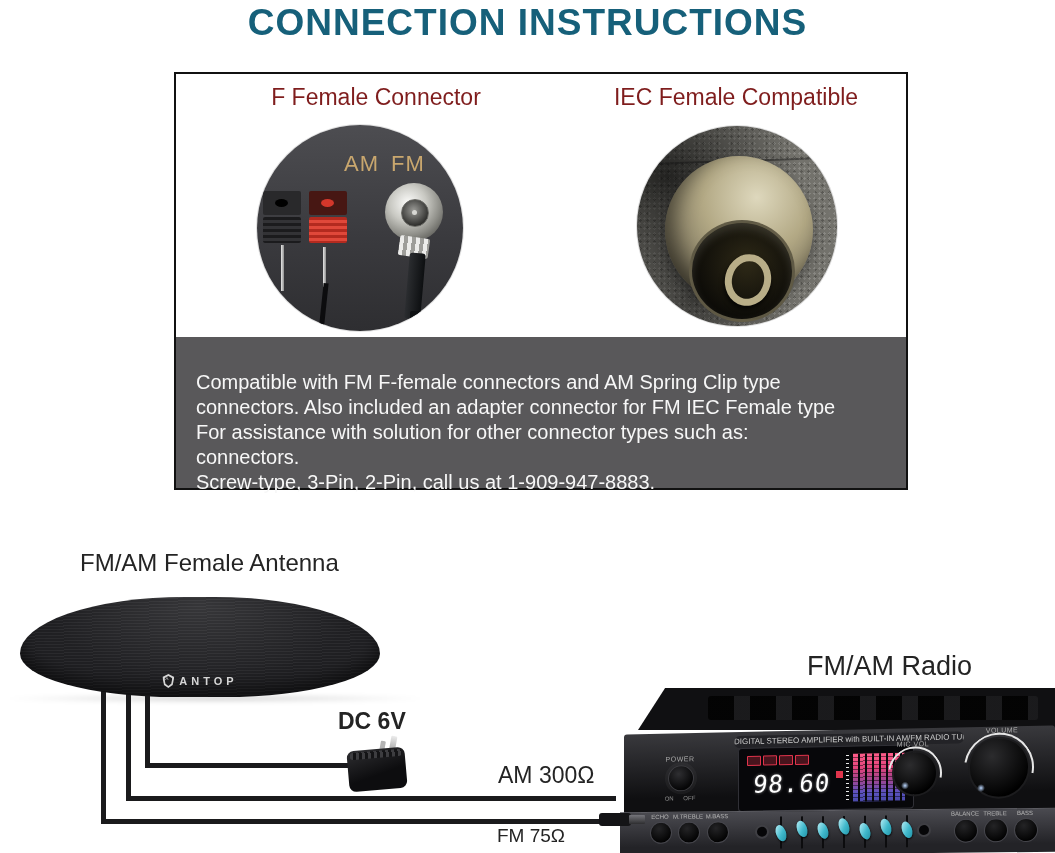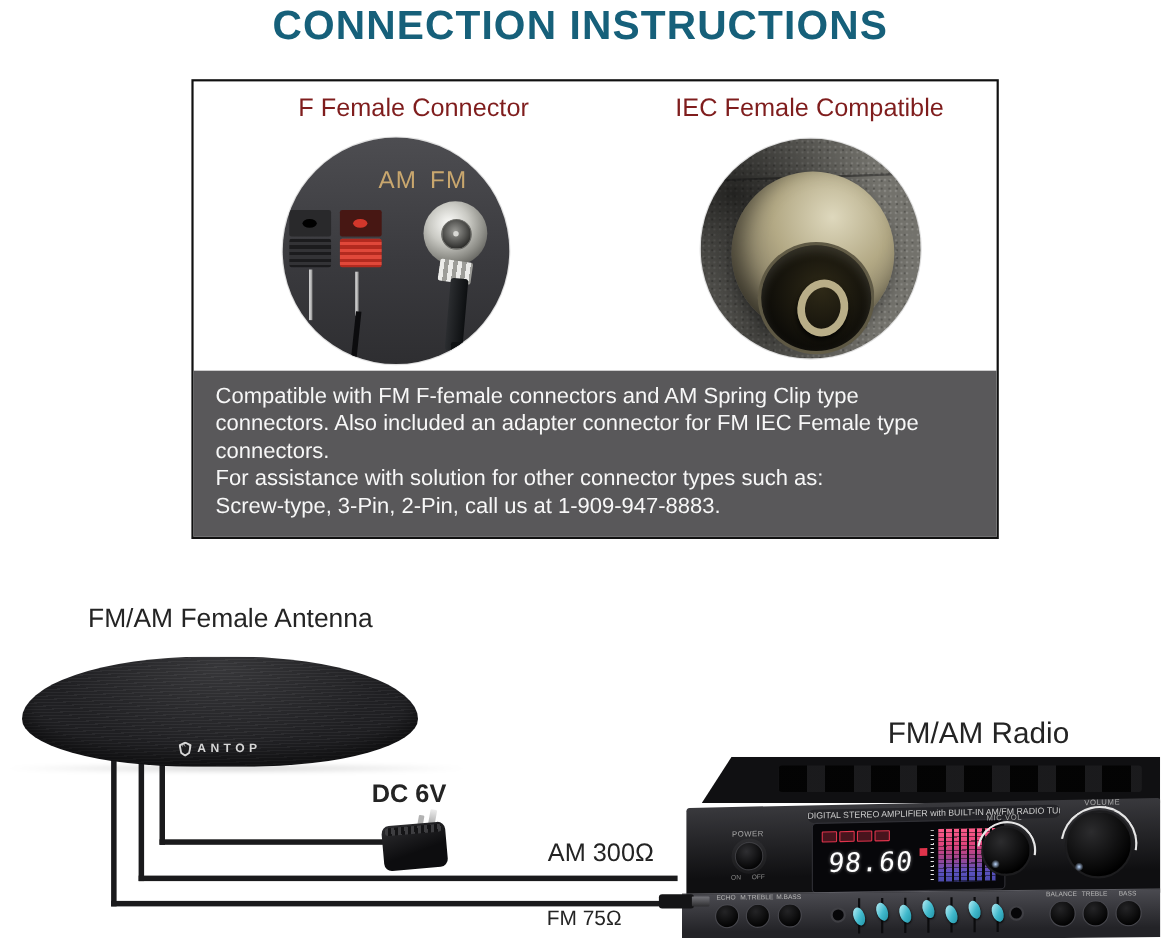--- a/index.html
+++ b/index.html
@@ -55,21 +55,21 @@
   .iec-barrel{left:28px;top:30px;width:148px;height:148px;border-radius:50%;
       background:radial-gradient(circle at 62% 28%,#ded8bd,#b3a985 38%,#837b62 68%,#514c3b 92%);
       box-shadow:inset 10px -8px 20px rgba(0,0,0,0.45), 0 6px 12px rgba(0,0,0,0.35);}
   .iec-hole{left:52px;top:94px;width:100px;height:96px;border-radius:50%;
       background:radial-gradient(circle at 55% 42%,#2e2917,#0b0a07 72%);
       border:3px solid rgba(195,185,145,0.45);box-shadow:inset 0 5px 10px rgba(255,250,220,0.16);}
   .iec-loop{left:88px;top:128px;width:32px;height:38px;border:7px solid #b9ae88;border-radius:50%;
       transform:rotate(14deg);box-shadow:0 3px 5px rgba(0,0,0,0.8);}
 
   .desc-block{left:0;top:263px;width:730px;height:151px;background:#59585a;
-      padding:11px 0 0 20px;box-sizing:border-box;}
+      padding:33px 0 0 20px;box-sizing:border-box;}
   .desc-line{font-size:20px;line-height:25px;color:#f7f7f7;font-weight:400;white-space:nowrap;}
 
   
   .antenna-label{left:80px;top:549px;font-size:24px;color:#242424;}
   .antenna{left:20px;top:597px;width:360px;height:100px;z-index:2;
       border-radius:175px 175px 165px 165px / 60px 60px 46px 46px;
       background-color:#202023;
       background-image:radial-gradient(ellipse at 50% 8%,rgba(255,255,255,0.10),transparent 60%),
         repeating-linear-gradient(178deg,rgba(255,255,255,0.05) 0 1px,rgba(0,0,0,0) 1px 3px);
       box-shadow:inset 0 -10px 16px rgba(0,0,0,0.55);}
@@ -195,22 +195,22 @@
     <div class="abs photo photo-iec">
       <div class="abs iec-seam"></div>
       <div class="abs iec-barrel"></div>
       <div class="abs iec-hole"></div>
       <div class="abs iec-loop"></div>
     </div>
 
     <div class="abs desc-block">
       <div class="desc-line">Compatible with FM F-female connectors and AM Spring Clip type</div>
       <div class="desc-line">connectors. Also included an adapter connector for FM IEC Female type</div>
+      <div class="desc-line">For assistance with solution for other connector types such as:</div>
       <div class="desc-line">connectors.</div>
-      <div class="desc-line">For assistance with solution for other connector types such as:</div>
       <div class="desc-line">Screw-type, 3-Pin, 2-Pin, call us at 1-909-947-8883.</div>
     </div>
   </div>
 
   <div class="abs antenna-label">FM/AM Female Antenna</div>
   <div class="abs antenna-shadow"></div>
   <div class="abs antenna">
     <div class="abs logo">
       <span class="shield">
         <span class="shield-inner"></span>

